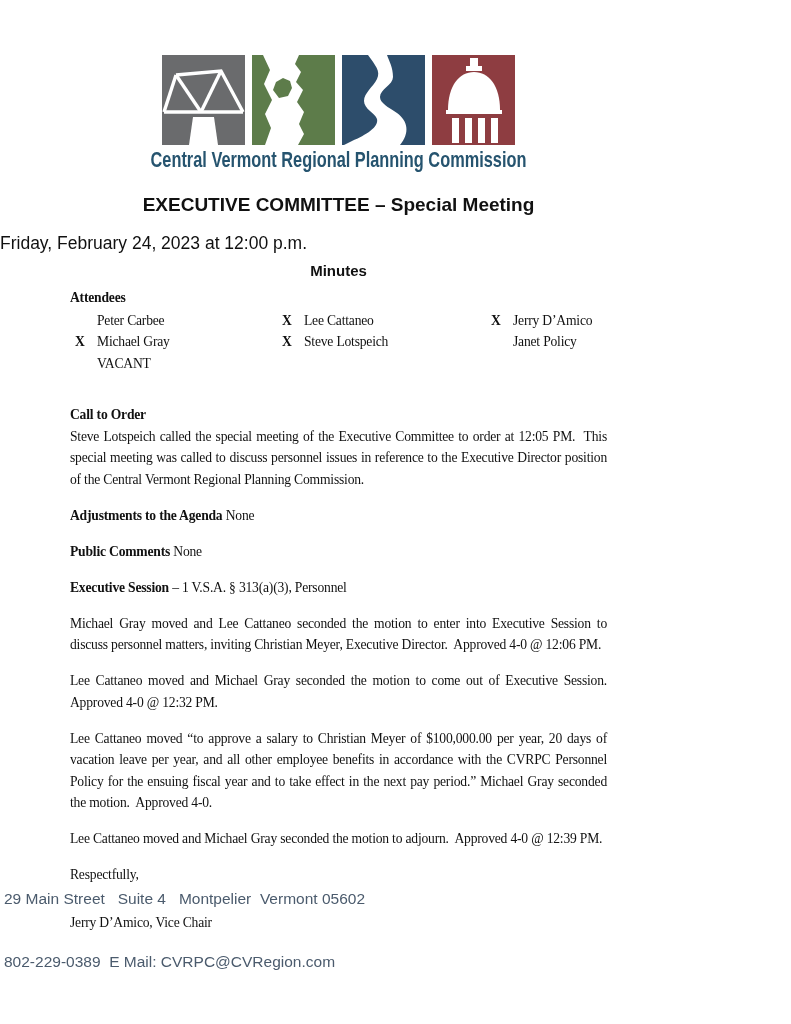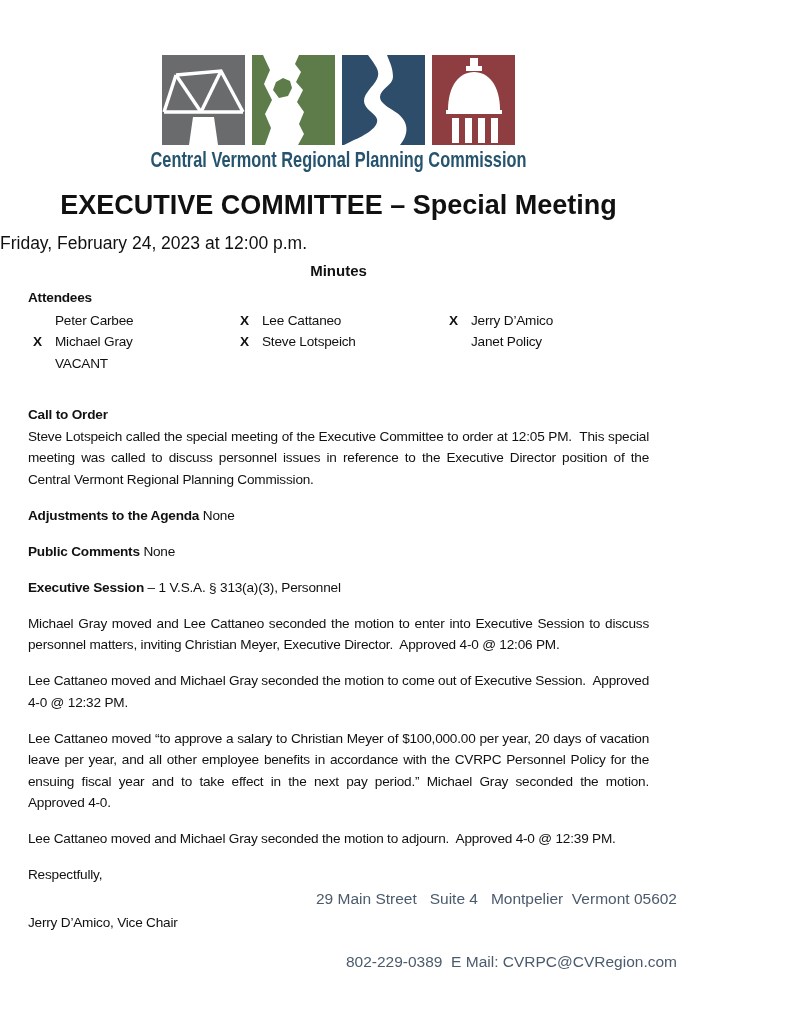--- a/index.html
+++ b/index.html
@@ -17,45 +17,45 @@
   .panel { width:83px; height:90px; display:block; }
   .org-name {
     margin-top:3px;
     font-size:21.5px; font-weight:bold;
     color:#26546f;
     transform:scaleX(0.76);
     transform-origin:center;
     white-space:nowrap;
   }
   
-  .title   { margin-top:20px; text-align:center; font-size:27px;   font-weight:bold; line-height:24px; }
+  .title   { margin-top:20px; text-align:center; font-size:19px;   font-weight:bold; line-height:24px; }
   .date    { margin-top:16px;  font-size:17.5px; font-weight:normal; line-height:21px; }
   .minutes { margin-top:8px;  text-align:center; font-size:15px;   font-weight:bold; line-height:18px; }
   
-  .content { padding:0 28px; }
+  .content { padding:0 70px;font-family:Liberation Serif, serif; }
   .doc-text { font-size:13.6px; line-height:21.5px; letter-spacing:-0.2px; }
   .h { font-weight:bold; margin-top:7px; }
   .att-cols { display:flex; margin-top:1px; }
   .att-col1 { width:212px; padding-left:5px; box-sizing:border-box; }
   .att-col2 { width:209px; }
   .att-col3 { flex:1; }
   .att-row { line-height:21.5px; }
   .mark { display:inline-block; width:22px; font-weight:bold; }
   .para {
     margin:0 0 14.5px 0;
     text-align:justify;
     white-space:pre-wrap;
   }
   .para.first { margin-top:30px; }
   .para .h-line { display:block; }
   .para.signature { margin-top:26px; }
   
   .footer {
-    position:absolute; left:10px; right:0; bottom:10px;
-    text-align:right;
+    position:absolute; left:4px; right:0; bottom:10px;
+    text-align:left;
     color:#4b5b6d;
     font-size:15.5px; line-height:21px;
     white-space:pre-wrap;
   }
 </style>
 </head>
 <body>
 
 <div class="page">
 

